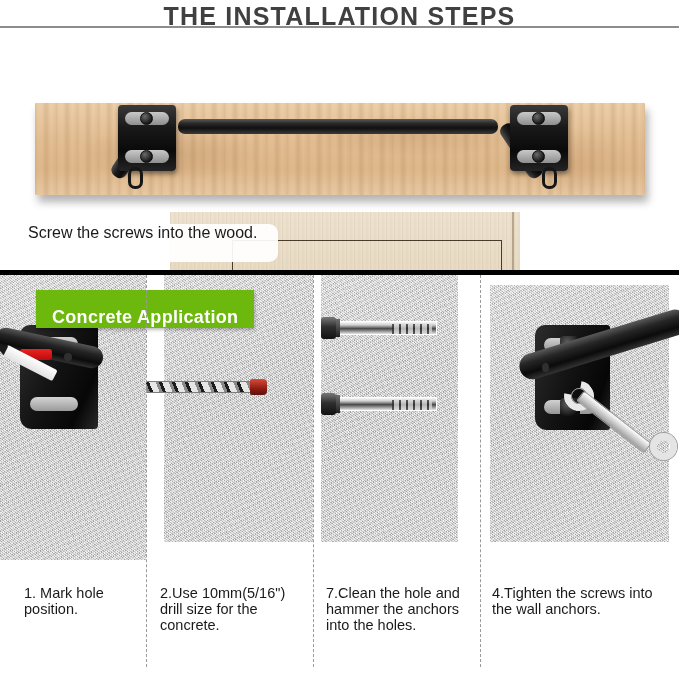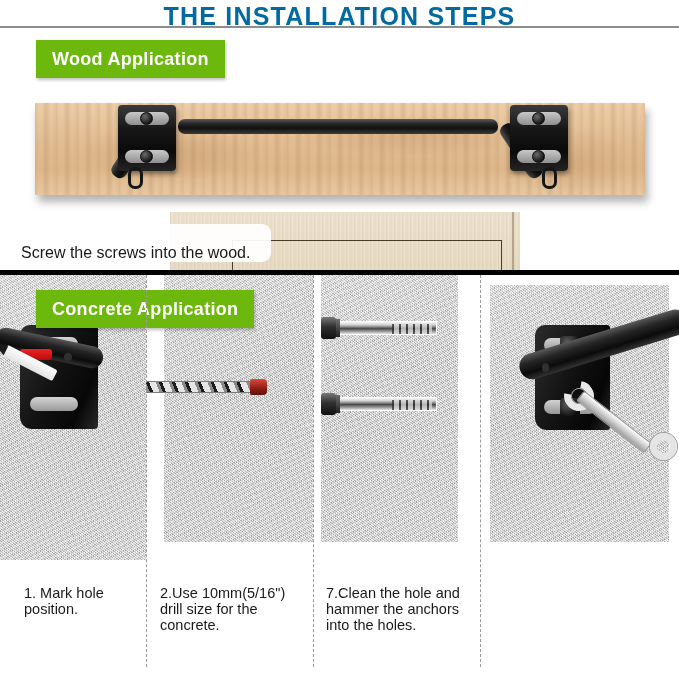--- a/index.html
+++ b/index.html
@@ -9,41 +9,41 @@
     font-family: "Liberation Sans", sans-serif;
     overflow: hidden;
   }
   #page { position: relative; width: 679px; height: 673px; background: #fff; }
 
   
   .title {
     position: absolute; top: 0px; left: 0; width: 679px; height: 34px;
     text-align: center;
     font-size: 25px; font-weight: bold; letter-spacing: 1.2px;
-    color: #0369a1; line-height: 32px;
+    color: #404040; line-height: 32px;
   }
   .title-rule {
     position: absolute; top: 26px; left: 0; width: 679px; height: 2px;
     background: #8d8d8d;
   }
 
   
   .badge {
     position: absolute;
     background: #6cb80c;
     color: #ffffff;
     font-size: 18px;
     font-weight: bold;
     letter-spacing: .3px;
     display: flex; align-items: center;
     padding: 0 16px;
     box-shadow: 1px 2px 3px rgba(0,0,0,.25);
   }
   #badge-wood { left: 36px; top: 40px; height: 38px; }
-  #badge-concrete { left: 36px; top: 290px; height: 38px; z-index: 6; }
+  #badge-concrete { left: 36px; top: 290px; height: 38px; z-index: 6; align-items: flex-end; }
 
   
   .wood-section {
     position: absolute; left: 0; top: 85px; width: 679px; height: 187px;
     background: #fff; overflow: hidden;
   }
   .plank {
     position: absolute; left: 35px; top: 18px; width: 610px; height: 92px;
     background:
       repeating-linear-gradient(90deg,
@@ -115,24 +115,24 @@
   .door-inset {
     position: absolute; left: 62px; top: 28px; right: 18px; bottom: 0;
     border: 1px solid #4a3c28;
     border-bottom: none;
   }
   .door-edge {
     position: absolute; right: 6px; top: 0; bottom: 0; width: 2px;
     background: rgba(120,98,66,.45);
   }
   .caption-box {
-    position: absolute; left: 21px; top: 224px; width: 250px; height: 38px;
+    position: absolute; left: 28px; top: 224px; width: 250px; height: 38px;
     background: rgba(255,255,255,.93);
     border-radius: 9px;
-    display: flex; align-items: flex-end;
+    display: flex; align-items: flex-start;
     z-index: 4;
   }
   .caption-box span { font-size: 16px; color: #1a1a1a; white-space: nowrap; }
   .section-rule {
     position: absolute; left: 0; top: 270px; width: 679px; height: 5px;
     background: #000; z-index: 5;
   }
 
   
   .concrete-section {
@@ -313,23 +313,20 @@
   #cap-4 { left: 492px; width: 180px; }
 </style>
 </head>
 <body>
 
 <div id="page">
 
   <div class="title">THE INSTALLATION STEPS</div>
   <div class="title-rule"></div>
 
-  <div class="badge" id="badge-wood">
-    <span>Wood Application</span>
-  </div>
 
   <div class="wood-section">
     <div class="plank"></div>
     <div class="bar-wrap">
       <div class="bar-diag" id="bar-diag-l"></div>
       <div class="bar-diag" id="bar-diag-r"></div>
       <div class="bar-tube"></div>
 
       <div class="bracket" id="bracket-l">
         <div class="slot top"></div>
@@ -418,14 +415,15 @@
     </div>
 
     <div class="vdiv" id="vdiv-1"></div>
     <div class="vdiv" id="vdiv-2"></div>
     <div class="vdiv" id="vdiv-3"></div>
   </div>
 
   <div class="caption" id="cap-1">1. Mark hole position.</div>
   <div class="caption" id="cap-2">2.Use 10mm(5/16") drill size for the concrete.</div>
   <div class="caption" id="cap-3">7.Clean the hole and hammer the anchors into the holes.</div>
+  <div class="caption" id="cap-4">4.Tighten the screws into the wall anchors.</div>
 
 </div>
 
 </body></html>

